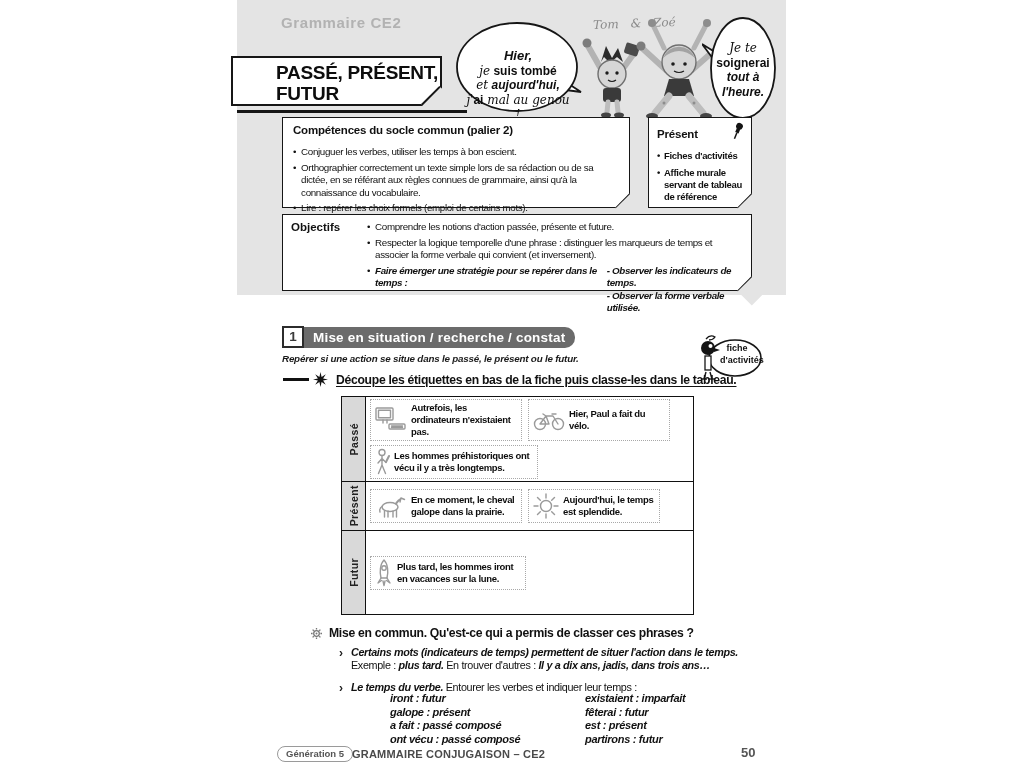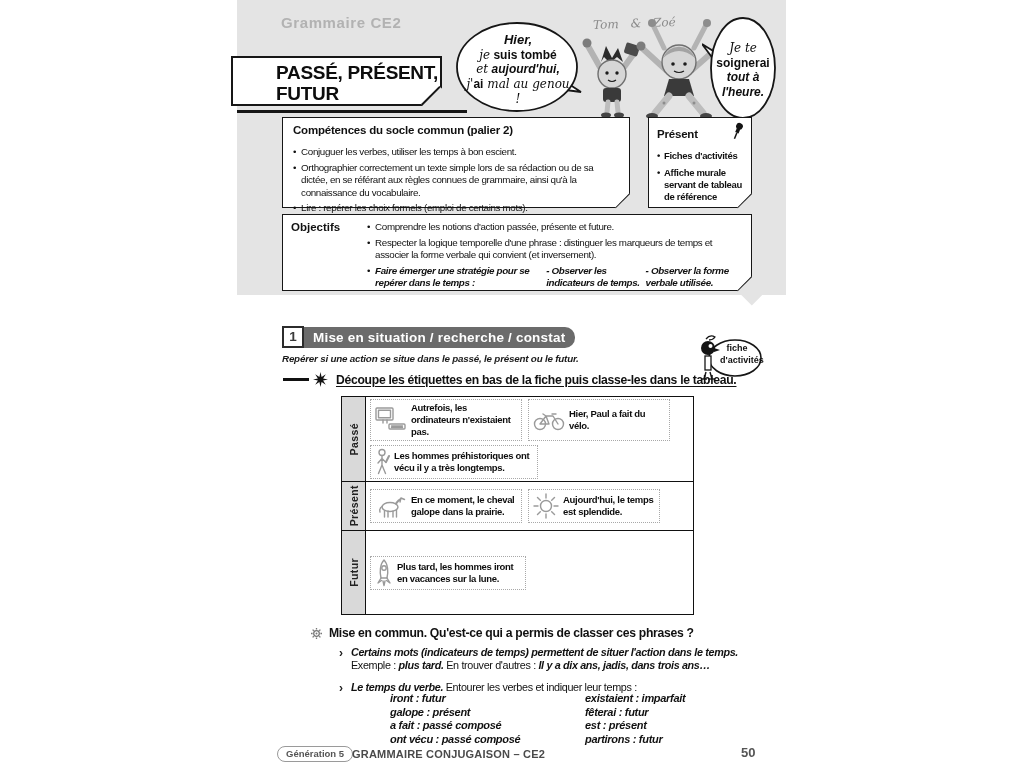--- a/index.html
+++ b/index.html
@@ -30,21 +30,21 @@
   .objbox{left:282px;top:214px;width:470px;height:77px;padding:6px 8px;}
   .boxtitle{font-size:11.5px;font-weight:bold;letter-spacing:-.2px;margin-bottom:10px;}
   .bullets{font-size:9.8px;letter-spacing:-.35px;line-height:1.28;}
   .bullets .bi-item{display:flex;gap:5px;margin-bottom:3px;}
   .bullets .dot{flex:0 0 auto;}
   .matitems{font-size:9.5px;font-weight:bold;letter-spacing:-.3px;line-height:1.25;}
   .matitems .bi-item{display:flex;gap:4px;margin-bottom:5px;}
   .objrow{display:flex;gap:24px;}
   .objlabel{font-size:11.5px;font-weight:bold;flex:0 0 52px;}
   .obj3{display:flex;gap:8px;}
-  .obj3 .col{display:flex;flex-direction:row;}
+  .obj3 .col{display:flex;flex-direction:column;}
   
   .s1num{left:282px;top:326px;width:22px;height:22px;background:#fff;border:2.4px solid #2c2c2c;
          box-sizing:border-box;z-index:3;text-align:center;font-size:13.5px;font-weight:bold;color:#3a3a3a;line-height:17px;}
   .s1banner{left:295px;top:327px;width:280px;height:21px;background:#6b6b6b;border-radius:3px 10px 10px 3px;z-index:2;}
   .s1banner span{display:block;padding:3px 0 0 18px;color:#fff;font-size:13.5px;font-weight:bold;letter-spacing:.2px;}
   .s1sub{left:282px;top:353px;font-size:9.8px;font-weight:bold;font-style:italic;letter-spacing:-.2px;color:#1a1a1a;}
   .instr{left:283px;top:372px;display:flex;align-items:center;gap:4px;}
   .instr .dashline{width:26px;height:2.6px;background:#111;}
   .instr .itxt{font-size:12.2px;font-weight:bold;letter-spacing:-.3px;text-decoration:underline;
                text-underline-offset:2px;margin-left:4px;}
@@ -97,21 +97,21 @@
     </div>
     <div class="notch"></div>
   </div>
   <div class="abs titlerule"></div>
 
   <div class="abs" style="left:455px;top:20px;width:130px;height:100px;">
     <svg width="130" height="100" viewBox="0 0 130 100">
       <polygon points="100,55 126,72 95,68" fill="#fff" stroke="#161616" stroke-width="1.8"></polygon>
       <ellipse cx="62" cy="47" rx="60" ry="44" fill="#fff" stroke="#161616" stroke-width="1.8"></ellipse>
     </svg>
-    <div class="abs bubbletxt" style="left:8px;top:12px;width:110px;">
+    <div class="abs bubbletxt" style="left:8px;top:28px;width:110px;">
       <div class="bi" style="font-size:13px;">Hier,</div>
       <div><span class="script">je</span><span class="b"> suis tombé</span></div>
       <div><span class="script">et</span><span class="bi"> aujourd'hui,</span></div>
       <div><span class="script">j'</span><span class="b">ai</span><span class="script"> mal au genou !</span></div>
     </div>
   </div>
 
   <div class="abs names">
     <span>Tom</span>
     <span class="nm2">&amp;</span>

